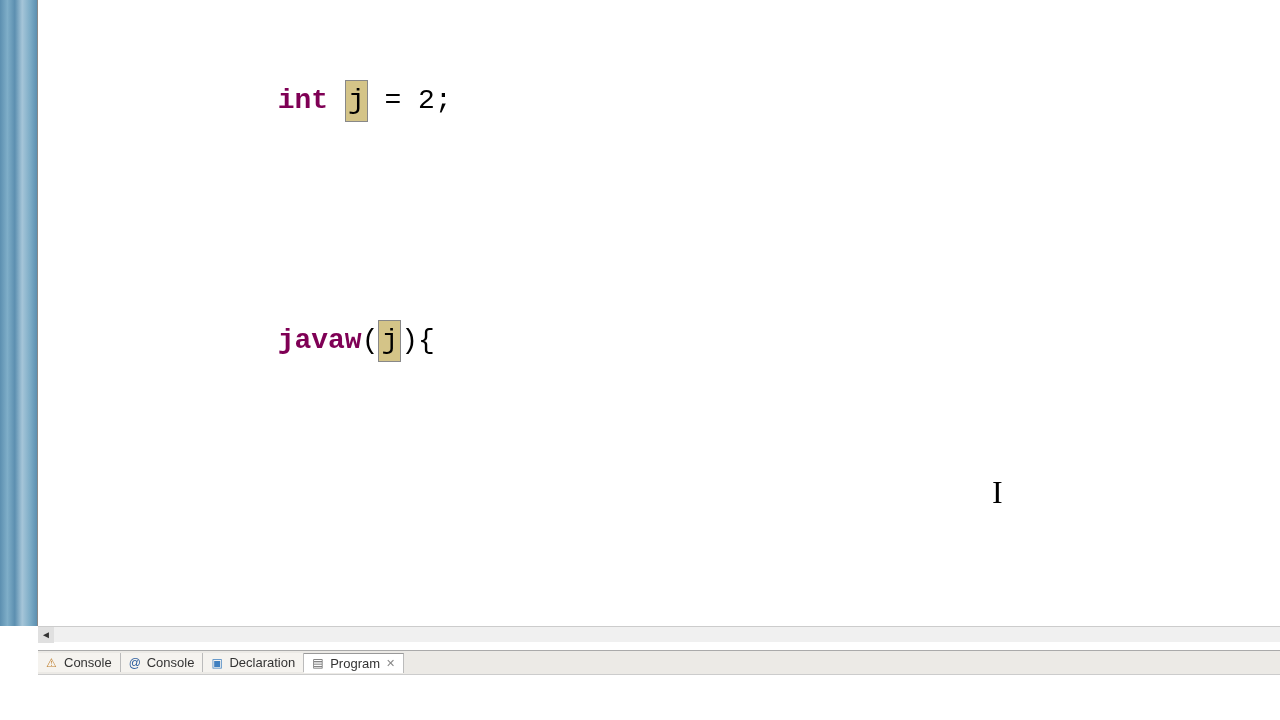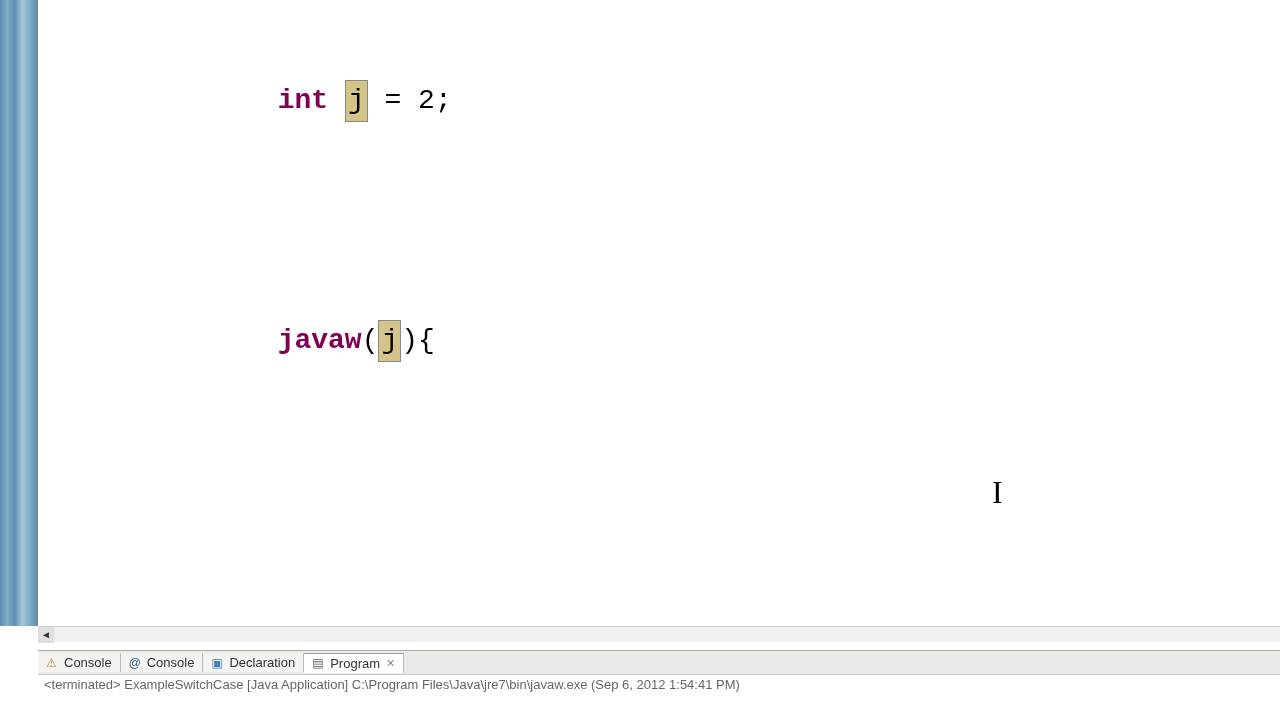--- a/index.html
+++ b/index.html
@@ -182,14 +182,13 @@
     <div class="tab">
       <span class="tab-icon icon-decl">▣</span>
       <span>Declaration</span>
     </div>
     <div class="tab active">
       <span class="tab-icon icon-console">▤</span>
       <span>Program</span>
       <span class="close-x">✕</span>
     </div>
   </div>
-  <div class="console-line">&lt;terminated&gt; ExampleSwitchCase [Java Application] C:\Program Files\Java\jre7\bin\javaw.exe (Sep 6, 2012 1:54:41 PM)</div>
 </div>
 
 </body></html>

